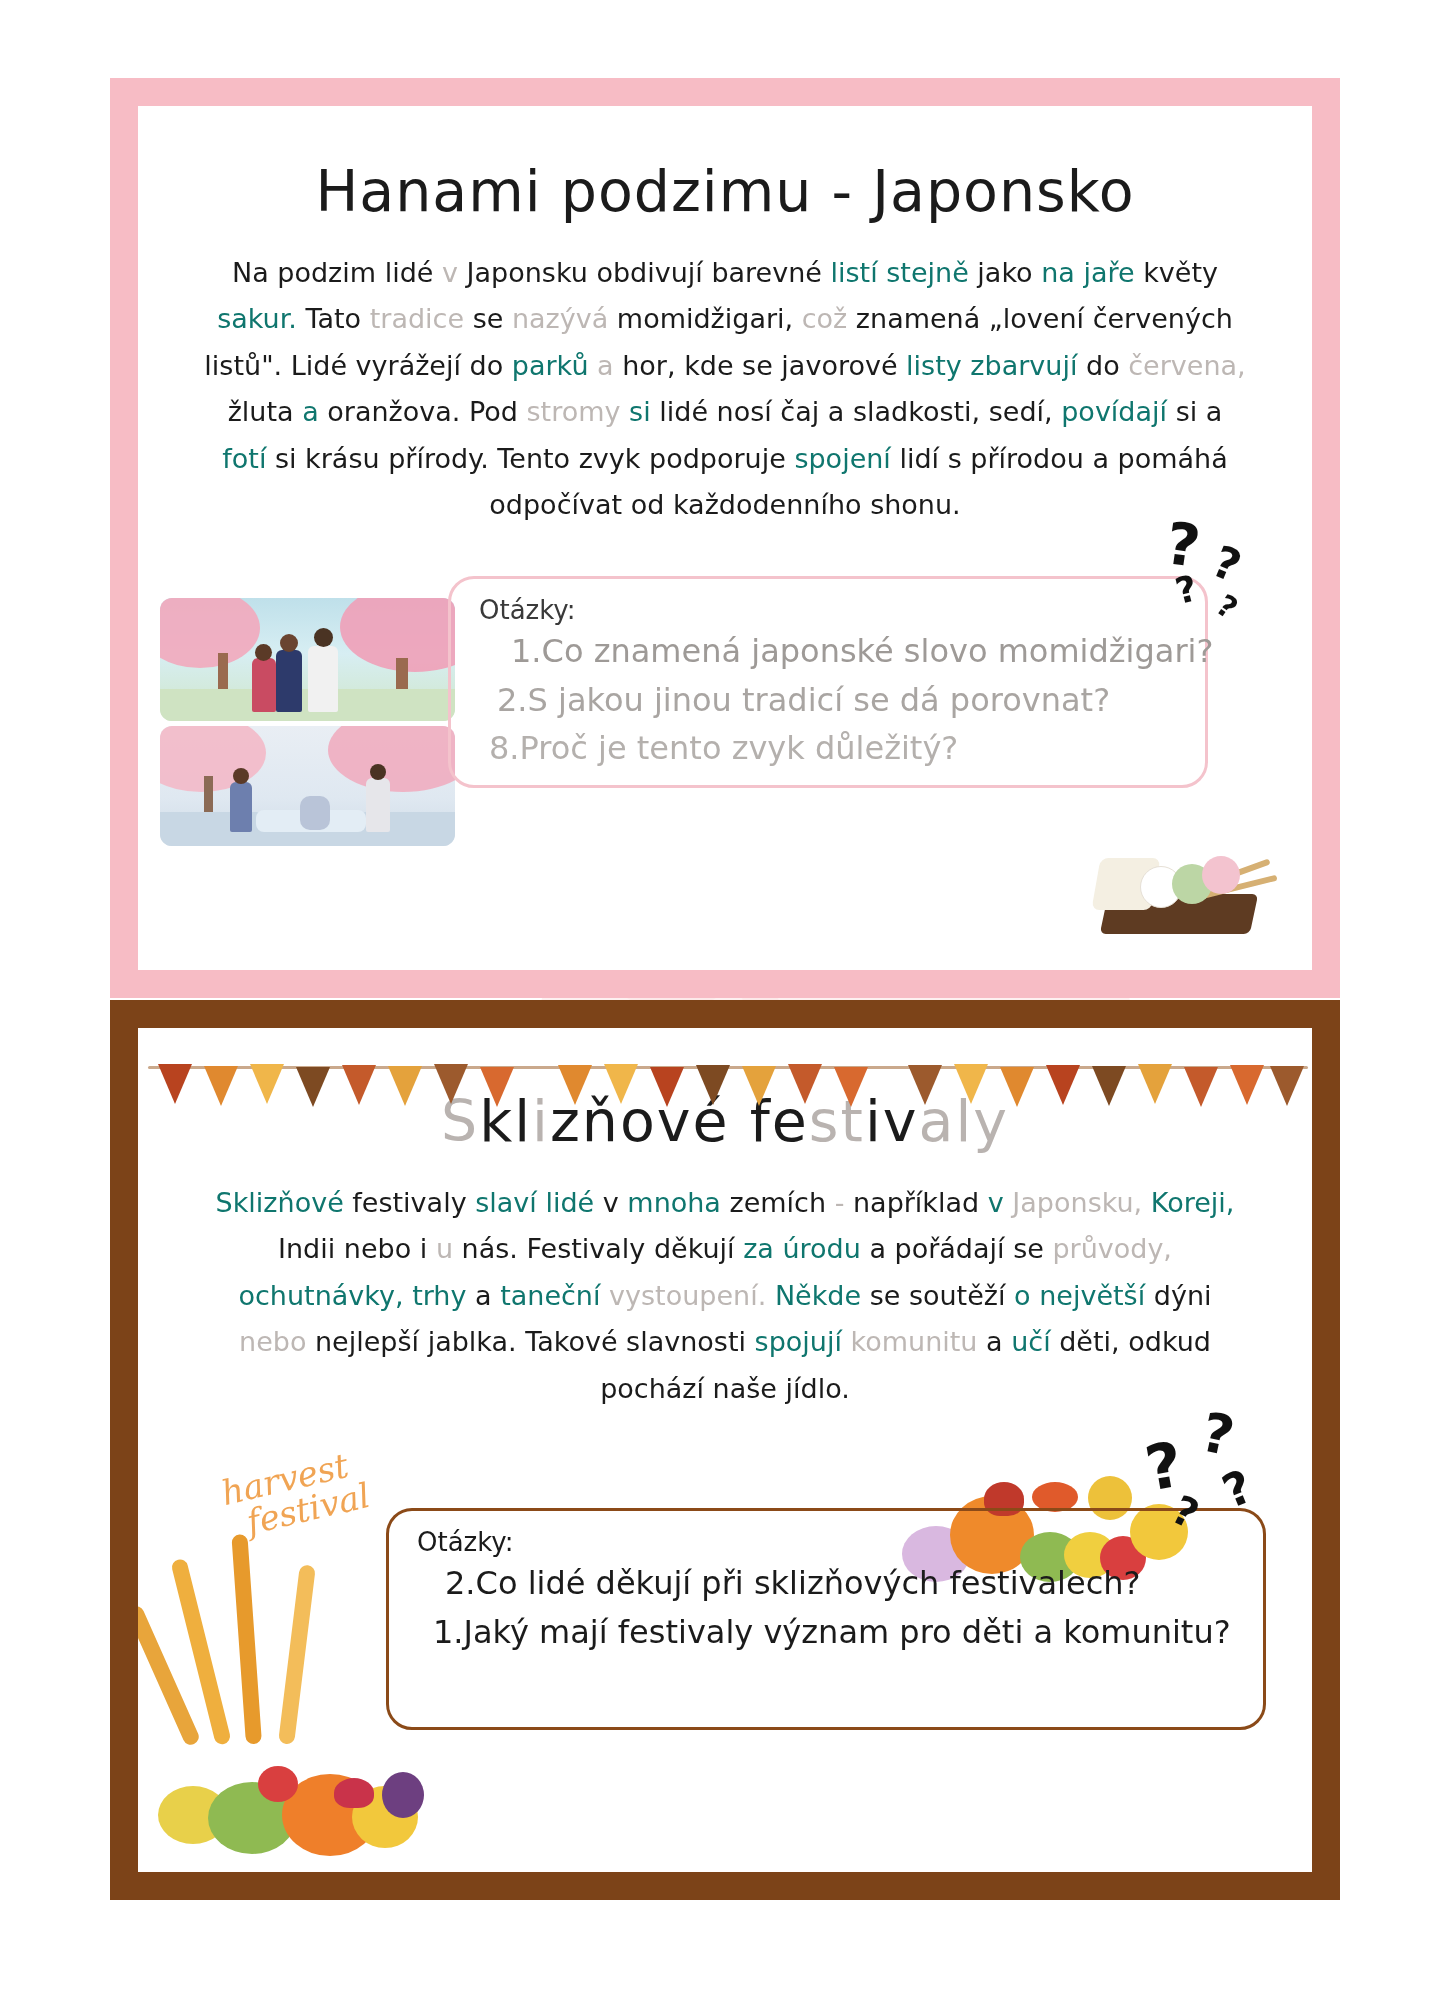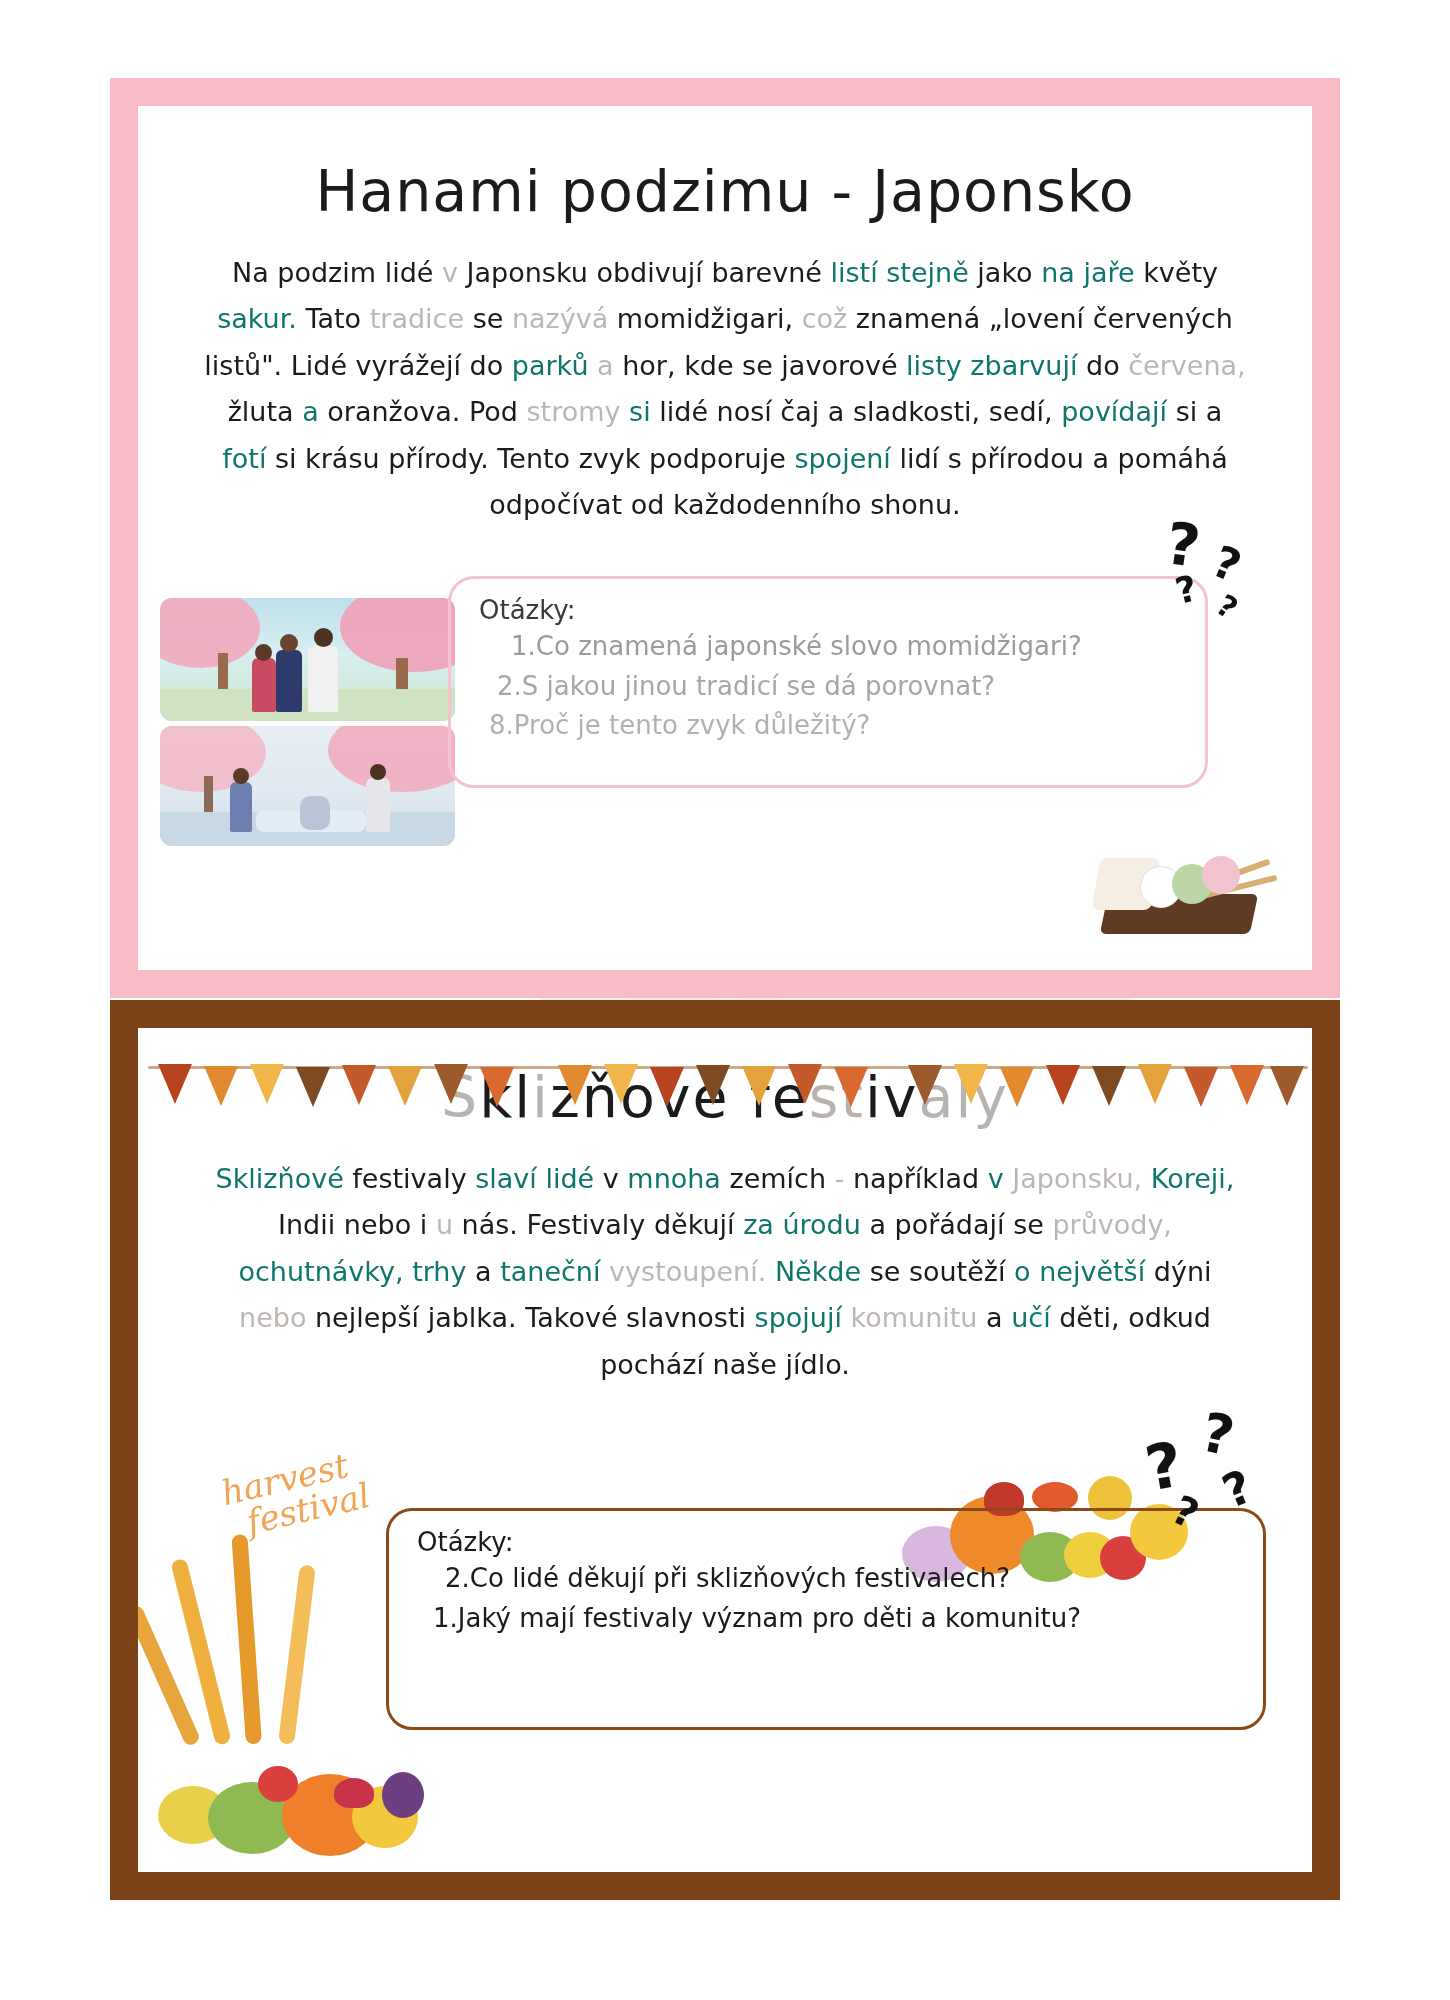--- a/index.html
+++ b/index.html
@@ -87,21 +87,21 @@
     font-weight: 400;
     color: #1b1b1b;
     letter-spacing: 1px;
   }
   #title-hanami {
     font-size: 57px;
     margin-top: 52px;
   }
   #title-harvest {
     font-size: 57px;
-    margin-top: 36px;
+    margin-top: 60px;
     letter-spacing: 2px;
   }
   .title .faded {
     color: #b9b3b0;
   }
 
   
   .body-text {
     text-align: center;
     font-size: 27px;
@@ -139,21 +139,21 @@
     color: #1b1b1b;
     margin: 16px 0 2px 28px;
   }
   #qbox-hanami .qlabel { color: #3a3a3a; }
   .qlist {
     margin: 0;
     padding: 0 0 0 34px;
     list-style: none;
   }
   .qlist li {
-    font-size: 26px;
+    font-size: 32px;
     line-height: 1.52;
     color: #1b1b1b;
     white-space: nowrap;
   }
   #qbox-hanami .qlist li:nth-child(1) { color: #9e9a97; padding-left: 26px;}
   #qbox-hanami .qlist li:nth-child(2) { color: #a9a5a2; padding-left: 12px;}
   #qbox-hanami .qlist li:nth-child(3) { color: #b4b0ad; padding-left: 4px;}
   #qbox-hanami .qlist li:nth-child(4) { color: #bbb7b4; padding-left: 4px;}
   #qbox-harvest .qlist li:nth-child(1) { padding-left: 22px; }
   #qbox-harvest .qlist li:nth-child(2) { padding-left: 10px; }

